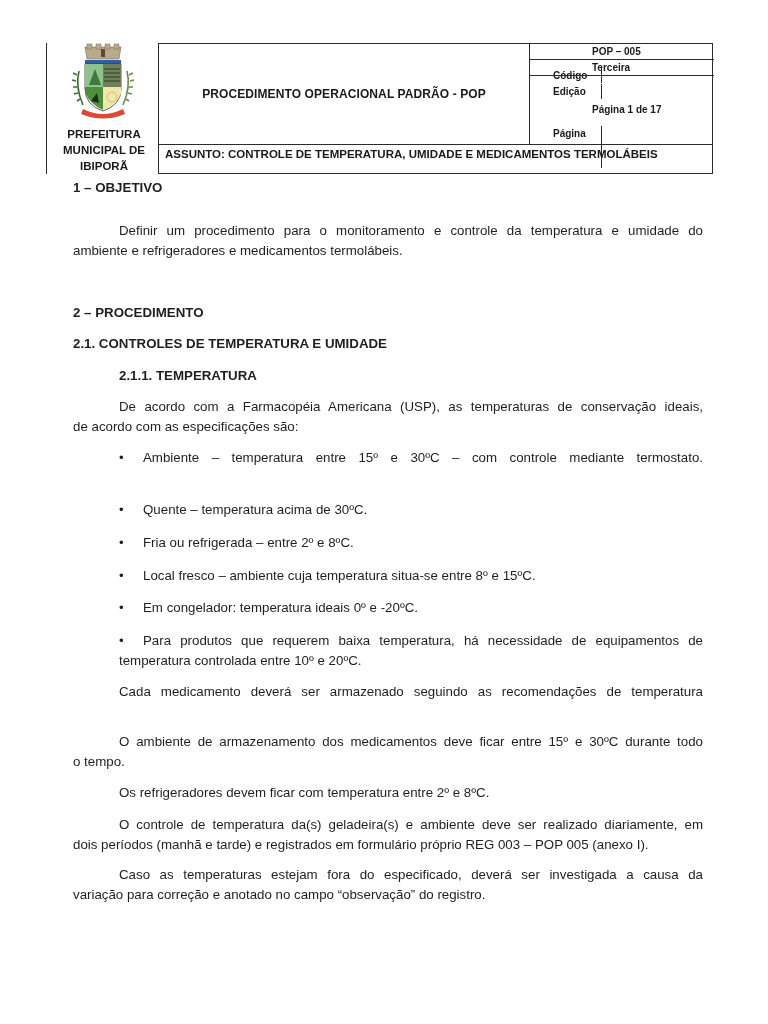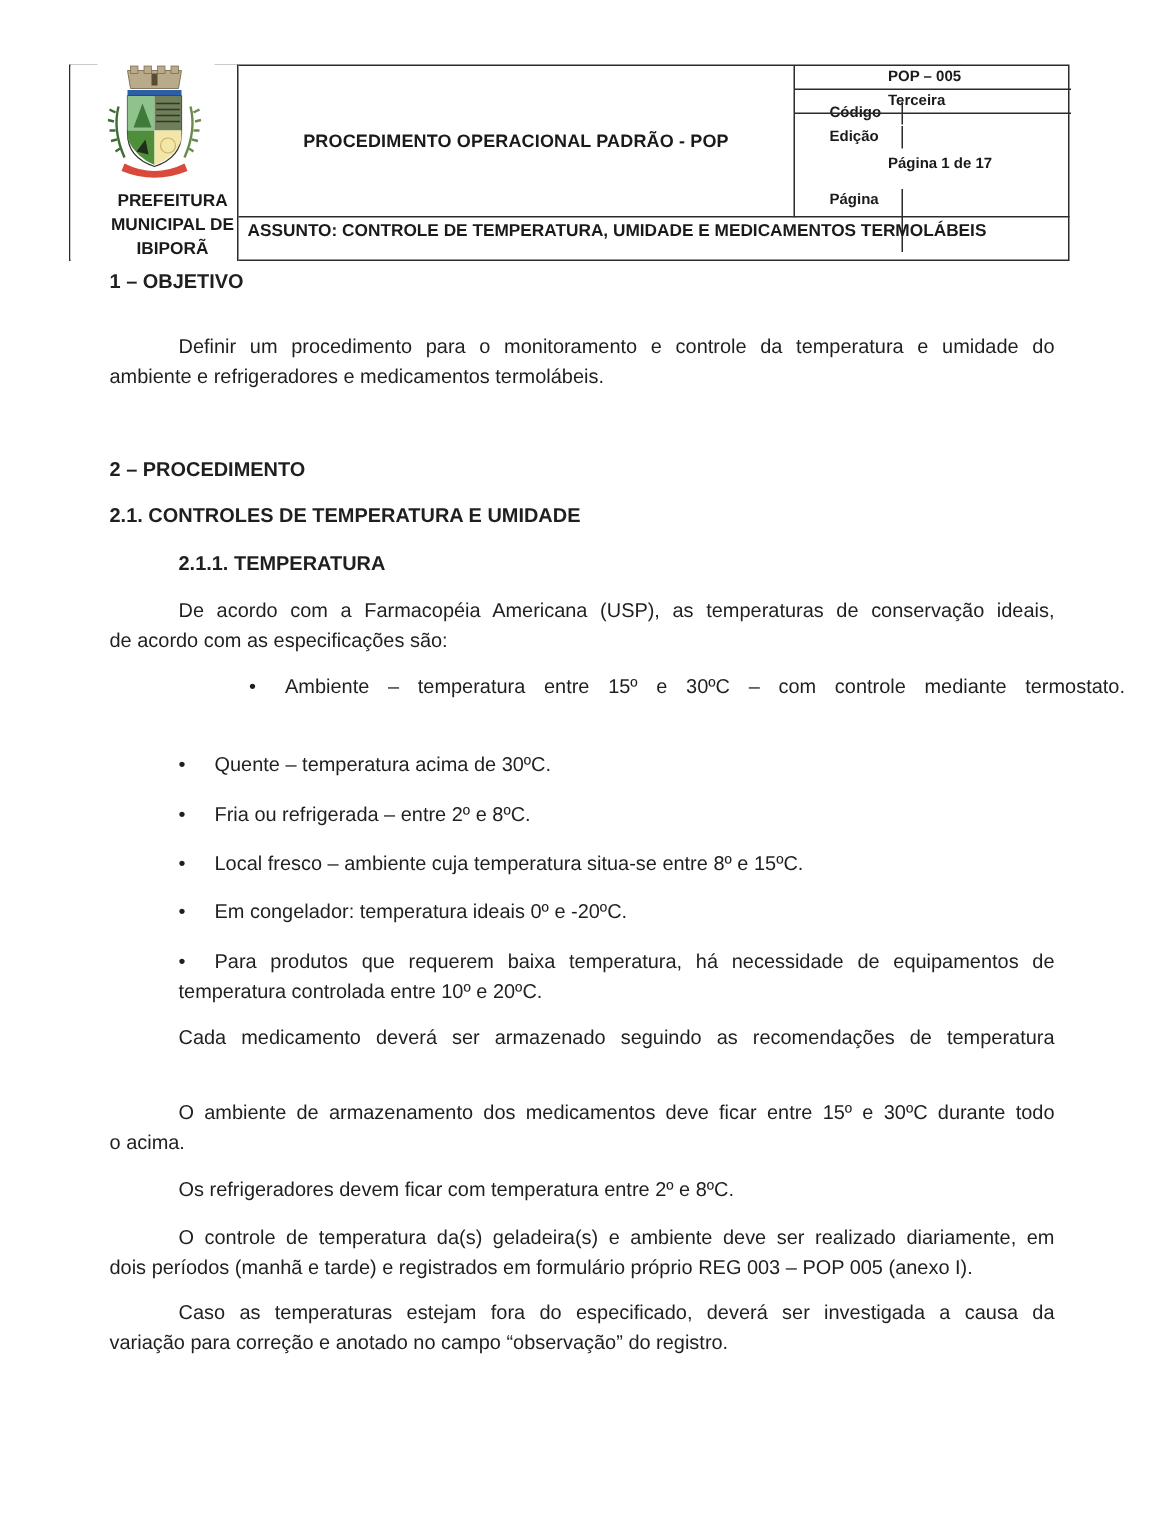--- a/index.html
+++ b/index.html
@@ -7,21 +7,21 @@
   .page { position: absolute; left: 0; top: 0; width: 768px; height: 1024px; }
 
   
   .hdr { position: absolute; left: 46px; top: 43px; width: 667px; height: 131px;
          border: 1px solid #2b2b2b; box-sizing: border-box;
          font-family: "Liberation Sans", "DejaVu Sans", sans-serif; }
   .hdr .logo-cell { position: absolute; left: 0; top: -1px; width: 112px; height: 131px;
          border-right: 1px solid #2b2b2b; box-sizing: border-box; background: #fff; }
   .hdr .logo-gap { position: absolute; left: 18px; top: -2px; width: 78px; height: 4px; background: #fff; }
   .hdr .crest { position: absolute; left: 16px; top: 0px; width: 80px; height: 80px; }
-  .hdr .org { position: absolute; left: 12px; top: 83px; width: 112px; text-align: center;
+  .hdr .org { position: absolute; left: 1px; top: 83px; width: 112px; text-align: center;
          font-weight: bold; font-size: 11.5px; line-height: 16px; color: #1a1a1a; }
   .hdr .title-cell { position: absolute; left: 112px; top: 0; width: 370px; height: 101px;
          border-bottom: 1px solid #2b2b2b; box-sizing: border-box;
          display: flex; align-items: center; justify-content: center; }
   .hdr .title { font-weight: bold; font-size: 12px; letter-spacing: 0.1px; }
   .hdr .meta { position: absolute; left: 482px; top: 0; width: 184px; height: 101px;
          border-left: 1px solid #2b2b2b; border-bottom: 1px solid #2b2b2b; box-sizing: border-box; }
   .hdr .meta-row { position: absolute; left: 0; width: 184px; box-sizing: border-box; border-bottom: 1px solid #2b2b2b; }
   .hdr .meta-row.last { border-bottom: none; }
   .hdr .meta-k { position: absolute; left: 16px; top: 0; width: 56px; height: 100%;
@@ -119,21 +119,21 @@
 
     <div class="abs h" style="left:73px;top:305px;">2 – PROCEDIMENTO</div>
     <div class="abs h" style="left:73px;top:336px;">2.1. CONTROLES DE TEMPERATURA E UMIDADE</div>
     <div class="abs h" style="left:119px;top:368px;">2.1.1. TEMPERATURA</div>
 
     <div class="para" style="top:397px;">
       <div class="just-line"><span class="indent"></span><span>De acordo com a Farmacopéia Americana (USP), as temperaturas de conservação ideais,</span></div>
       <div>de acordo com as especificações são:</div>
     </div>
 
-    <div class="bullet" style="top:448px;margin-left:47px;">
+    <div class="bullet" style="top:448px;">
       <div class="just-line"><span class="dot">•</span><span>Ambiente – temperatura entre 15º e 30ºC – com controle mediante termostato.</span></div>
     </div>
     <div class="bullet" style="top:500px;">
       <div><span class="dot">•</span><span>Quente – temperatura acima de 30ºC.</span></div>
     </div>
     <div class="bullet" style="top:533px;">
       <div><span class="dot">•</span><span>Fria ou refrigerada – entre 2º e 8ºC.</span></div>
     </div>
     <div class="bullet" style="top:566px;">
       <div><span class="dot">•</span><span>Local fresco – ambiente cuja temperatura situa-se entre 8º e 15ºC.</span></div>
@@ -144,21 +144,21 @@
     <div class="bullet" style="top:631px;">
       <div class="just-line"><span class="dot">•</span><span>Para produtos que requerem baixa temperatura, há necessidade de equipamentos de</span></div>
       <div>temperatura controlada entre 10º e 20ºC.</div>
     </div>
 
     <div class="para" style="top:682px;">
       <div class="just-line"><span class="indent"></span><span>Cada medicamento deverá ser armazenado seguindo as recomendações de temperatura</span></div>
     </div>
     <div class="para" style="top:732px;">
       <div class="just-line"><span class="indent"></span><span>O ambiente de armazenamento dos medicamentos deve ficar entre 15º e 30ºC durante todo</span></div>
-      <div>o acima.</div>
+      <div>o tempo.</div>
     </div>
     <div class="para" style="top:783px;">
       <div><span class="indent"></span><span>Os refrigeradores devem ficar com temperatura entre 2º e 8ºC.</span></div>
     </div>
     <div class="para" style="top:815px;">
       <div class="just-line"><span class="indent"></span><span>O controle de temperatura da(s) geladeira(s) e ambiente deve ser realizado diariamente, em</span></div>
       <div>dois períodos (manhã e tarde) e registrados em formulário próprio REG 003 – POP 005 (anexo I).</div>
     </div>
     <div class="para" style="top:865px;">
       <div class="just-line"><span class="indent"></span><span>Caso as temperaturas estejam fora do especificado, deverá ser investigada a causa da</span></div>

